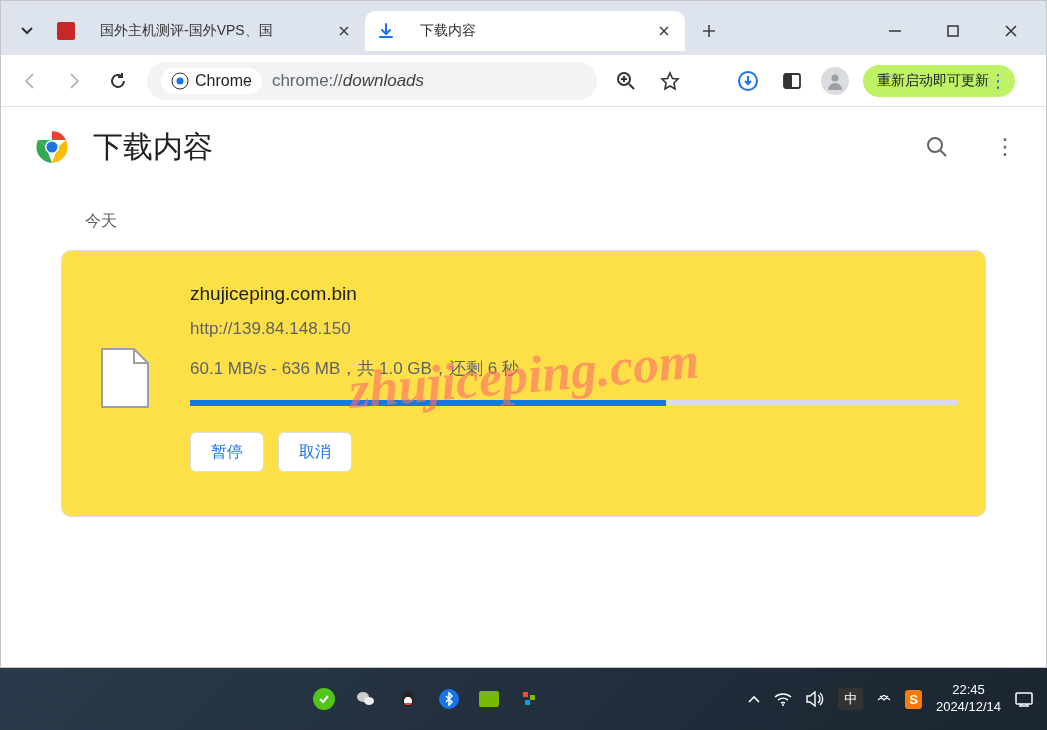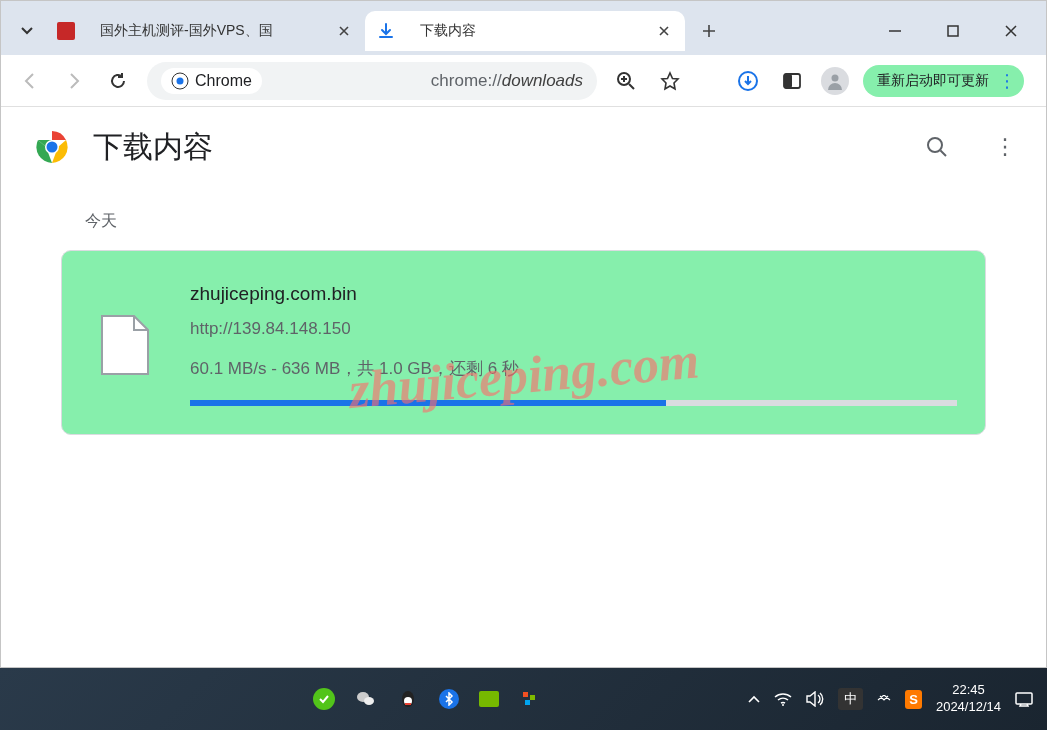--- a/index.html
+++ b/index.html
@@ -19,38 +19,38 @@
 .tab .tab-close { width: 18px; height: 18px; display: flex; align-items: center; justify-content: center; font-size: 15px; color: #444; border-radius: 50%; cursor: pointer; flex-shrink: 0; }
 .newtab-btn { width: 28px; height: 28px; display: flex; align-items: center; justify-content: center; font-size: 18px; color: #444; cursor: pointer; margin-left: 10px; border-radius: 50%; }
 .tab-spacer { flex: 1; }
 .win-controls { display: flex; gap: 28px; padding-right: 20px; }
 .win-btn { width: 30px; height: 30px; display: flex; align-items: center; justify-content: center; color: #333; cursor: pointer; }
 
 
 .toolbar { height: 52px; background: #fff; border-bottom: 1px solid #e0e0e0; display: flex; align-items: center; padding: 0 14px; gap: 14px; }
 .nav-btn { width: 30px; height: 30px; display: flex; align-items: center; justify-content: center; cursor: pointer; color: #5f6368; }
 .nav-btn.disabled { color: #bbb; cursor: default; }
-.omnibox { flex: 1; height: 38px; background: #f1f3f4; border-radius: 19px; display: flex; align-items: center; padding: 0 14px; gap: 10px; max-width: 450px; text-align: right; }
+.omnibox { flex: 1; height: 38px; background: #f1f3f4; border-radius: 19px; display: flex; align-items: center; padding: 0 14px; gap: 10px; max-width: 450px; }
 .omnibox .chrome-badge { display: flex; align-items: center; gap: 6px; background: #fff; border-radius: 14px; padding: 4px 10px; font-size: 16px; color: #202124; }
 .omnibox .url-text { flex: 1; font-size: 17px; color: #5f6368; }
 .omnibox .url-text .path { color: #404040; font-style: italic; }
 .toolbar-icon { width: 30px; height: 30px; display: flex; align-items: center; justify-content: center; cursor: pointer; color: #5f6368; }
 .avatar { width: 28px; height: 28px; border-radius: 50%; background: #dadce0; display: flex; align-items: center; justify-content: center; }
-.restart-chip { height: 32px; background: #86efac; border-radius: 16px; display: flex; align-items: center; padding: 0 8px 0 14px; gap: 9px; font-size: 14px; color: #202124; cursor: pointer; }
+.restart-chip { height: 32px; background: #bef264; border-radius: 16px; display: flex; align-items: center; padding: 0 8px 0 14px; gap: 0; font-size: 14px; color: #202124; cursor: pointer; }
 .restart-chip .menu-dots { color: #1a73e8; font-size: 18px; }
 
 
 .downloads-page { flex: 1; background: #fff; display: flex; flex-direction: column; overflow: hidden; position: relative; }
 .dl-header { height: 80px; display: flex; align-items: center; padding: 0 28px 0 34px; gap: 24px; }
 .chrome-logo { width: 34px; height: 34px; }
 .dl-title { font-size: 30px; color: #202124; flex: 1; }
 .dl-header-icon { width: 26px; height: 26px; cursor: pointer; color: #5f6368; display: flex; align-items: center; justify-content: center; }
 .dl-content { padding: 0 60px; }
 .date-label { font-size: 16px; color: #5f6368; margin: 24px 0 18px 24px; }
-.dl-card { background: #86efac; border: 1px solid #dadce0; border-radius: 10px; padding: 32px 28px 28px 28px; display: flex; gap: 30px; position: relative; }
+.dl-card { background: #fde047; border: 1px solid #dadce0; border-radius: 10px; padding: 32px 28px 44px 28px; display: flex; gap: 30px; position: relative; }
 .file-icon-wrap { width: 70px; display: flex; align-items: center; justify-content: center; }
 .file-icon { width: 50px; height: 62px; }
 .dl-info { flex: 1; display: flex; flex-direction: column; gap: 14px; }
 .file-name { font-size: 19px; color: #202124; font-weight: 500; }
 .file-url { font-size: 17px; color: #5f6368; }
 .file-status { font-size: 17px; color: #5f6368; margin-top: 4px; }
 .progress-bar { height: 6px; background: #dadce0; border-radius: 0; margin-top: 6px; overflow: hidden; }
 .progress-fill { height: 100%; background: #1a73e8; }
 .dl-actions { display: flex; gap: 14px; margin-top: 12px; }
 .dl-btn { height: 40px; padding: 0 20px; border: 1px solid #dadce0; border-radius: 6px; background: #fff; color: #1a73e8; font-size: 16px; cursor: pointer; font-family: inherit; }
@@ -226,20 +226,24 @@
         </div>
         <div class="dl-info">
           <div class="file-name">zhujiceping.com.bin</div>
           <div class="file-url">http://139.84.148.150</div>
           <div class="file-status">
             <span>60.1 MB/s</span> - <span>636 MB</span>，<span>共</span> <span>1.0 GB</span>，<span>还剩</span> <span>6 秒</span>
           </div>
           <div class="progress-bar">
             <div class="progress-fill" style="width:62%"></div>
           </div>
+          <div class="dl-actions">
+            <button class="dl-btn">暂停</button>
+            <button class="dl-btn">取消</button>
+          </div>
         </div>
       </div>
     </div>
 
     <div class="watermark">zhujiceping.com</div>
   </div>
 </div>
 
 <div class="taskbar">
   <div class="taskbar-center">

